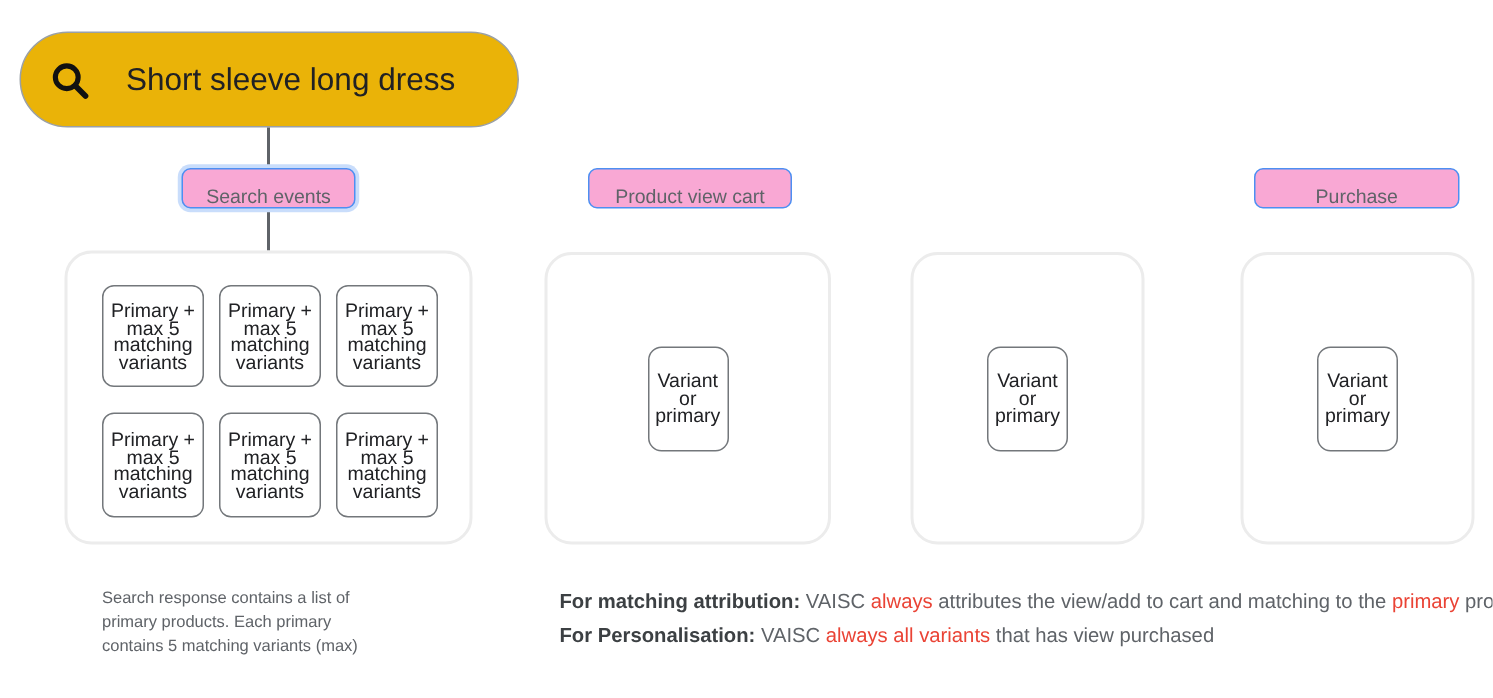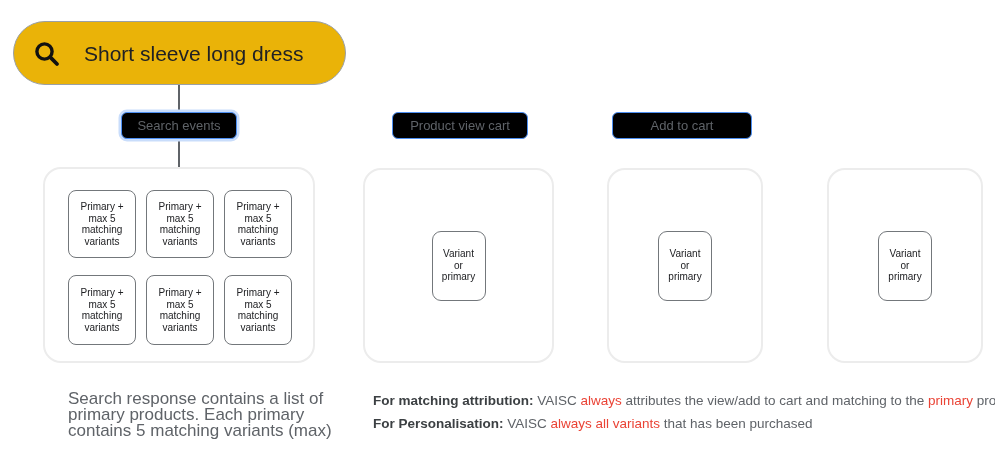--- a/index.html
+++ b/index.html
@@ -25,45 +25,45 @@
   .search-query{position:absolute;left:70px;top:0;height:64px;line-height:64px;
     font-size:21px;color:var(--ink);white-space:nowrap;}
 
   
   .vline{position:absolute;width:1.5px;background:#5f6368;}
   .vline.seg1{left:178px;top:85px;height:27px;}
   .vline.seg2{left:178px;top:139px;height:28px;}
 
   
   .chip{position:absolute;height:27px;border:1.5px solid var(--accent);border-radius:6px;
-    background:#000000;color:var(--gray);font-size:13px;display:flex;align-items:center;
+    background:#f9a8d4;color:var(--gray);font-size:13px;display:flex;align-items:flex-end;
     justify-content:center;white-space:nowrap;}
   .chip.glow{box-shadow:0 0 0 2.5px var(--glow);}
   .chip.c1{left:121px;top:112px;width:116px;}
   .chip.c2{left:392px;top:112px;width:136px;}
   .chip.c3{left:612px;top:112px;width:140px;}
   .chip.c4{left:836px;top:112px;width:137px;}
 
   
   .panel{position:absolute;border:2.5px solid var(--panel-border);border-radius:18px;background:#fff;}
   .panel.p1{left:43px;top:167px;width:272px;height:196px;
     display:grid;grid-template-columns:repeat(3,68px);grid-template-rows:68px 70px;
     gap:17px 10px;padding:21px 0 0 23px;}
   .panel.p2{left:363px;top:168px;width:191px;height:195px;display:flex;align-items:center;justify-content:center;}
   .panel.p3{left:607px;top:168px;width:156px;height:195px;display:flex;align-items:center;justify-content:center;}
   .panel.p4{left:827px;top:168px;width:156px;height:195px;display:flex;align-items:center;justify-content:center;}
 
   
   .card{border:1.2px solid var(--card-border);border-radius:8px;background:#fff;
     display:flex;align-items:center;justify-content:center;text-align:center;
-    font-size:10px;line-height:11.5px;color:var(--ink);white-space:pre-line;}
+    font-size:13px;line-height:11.5px;color:var(--ink);white-space:pre-line;}
   .card.variant{width:54px;height:70px;border-radius:9px;}
 
   
-  .caption-left{position:absolute;left:68px;top:391px;font-size:17px;line-height:16px;
+  .caption-left{position:absolute;left:68px;top:391px;font-size:11px;line-height:16px;
     color:var(--gray);white-space:pre-line;}
   .notes{position:absolute;left:373px;top:393px;font-size:13.5px;color:var(--gray);}
   .notes .note{white-space:nowrap;line-height:16px;}
   .notes .note + .note{margin-top:7px;}
   .seg{color:var(--gray);}
   .seg.bold{font-weight:bold;color:var(--bold-ink);}
   .seg.red{color:var(--red);text-align:center;}
 </style>
 </head>
 <body>
@@ -80,22 +80,22 @@
 
   <div class="vline seg1"></div>
   <div class="vline seg2"></div>
 
   <div class="chip glow c1">
     <span>Search events</span>
   </div>
   <div class="chip c2">
     <span>Product view cart</span>
   </div>
-  <div class="chip c3">
-    <span>Add to cart</span>
+  <div class="chip c4">
+    <span>Purchase</span>
   </div>
 
   <div class="panel p1">
     <div class="card">Primary +
 max 5
 matching
 variants</div>
     <div class="card">Primary +
 max 5
 matching
@@ -138,17 +138,17 @@
 
   <div class="caption-left">Search response contains a list of
 primary products. Each primary
 contains 5 matching variants (max)</div>
 
   <div class="notes">
     <div class="note">
       <span class="seg bold">For matching attribution:</span><span class="seg"> VAISC </span><span class="seg red">always</span><span class="seg"> attributes the view/add to cart and matching to the </span><span class="seg red">primary</span><span class="seg"> product.</span>
     </div>
     <div class="note">
-      <span class="seg bold">For Personalisation:</span><span class="seg"> VAISC </span><span class="seg red">always all variants</span><span class="seg"> that has been purchased</span>
+      <span class="seg bold">For Personalisation:</span><span class="seg"> VAISC </span><span class="seg red">always all variants</span><span class="seg"> that has view purchased</span>
     </div>
   </div>
 
 </div>
 
 </body></html>

